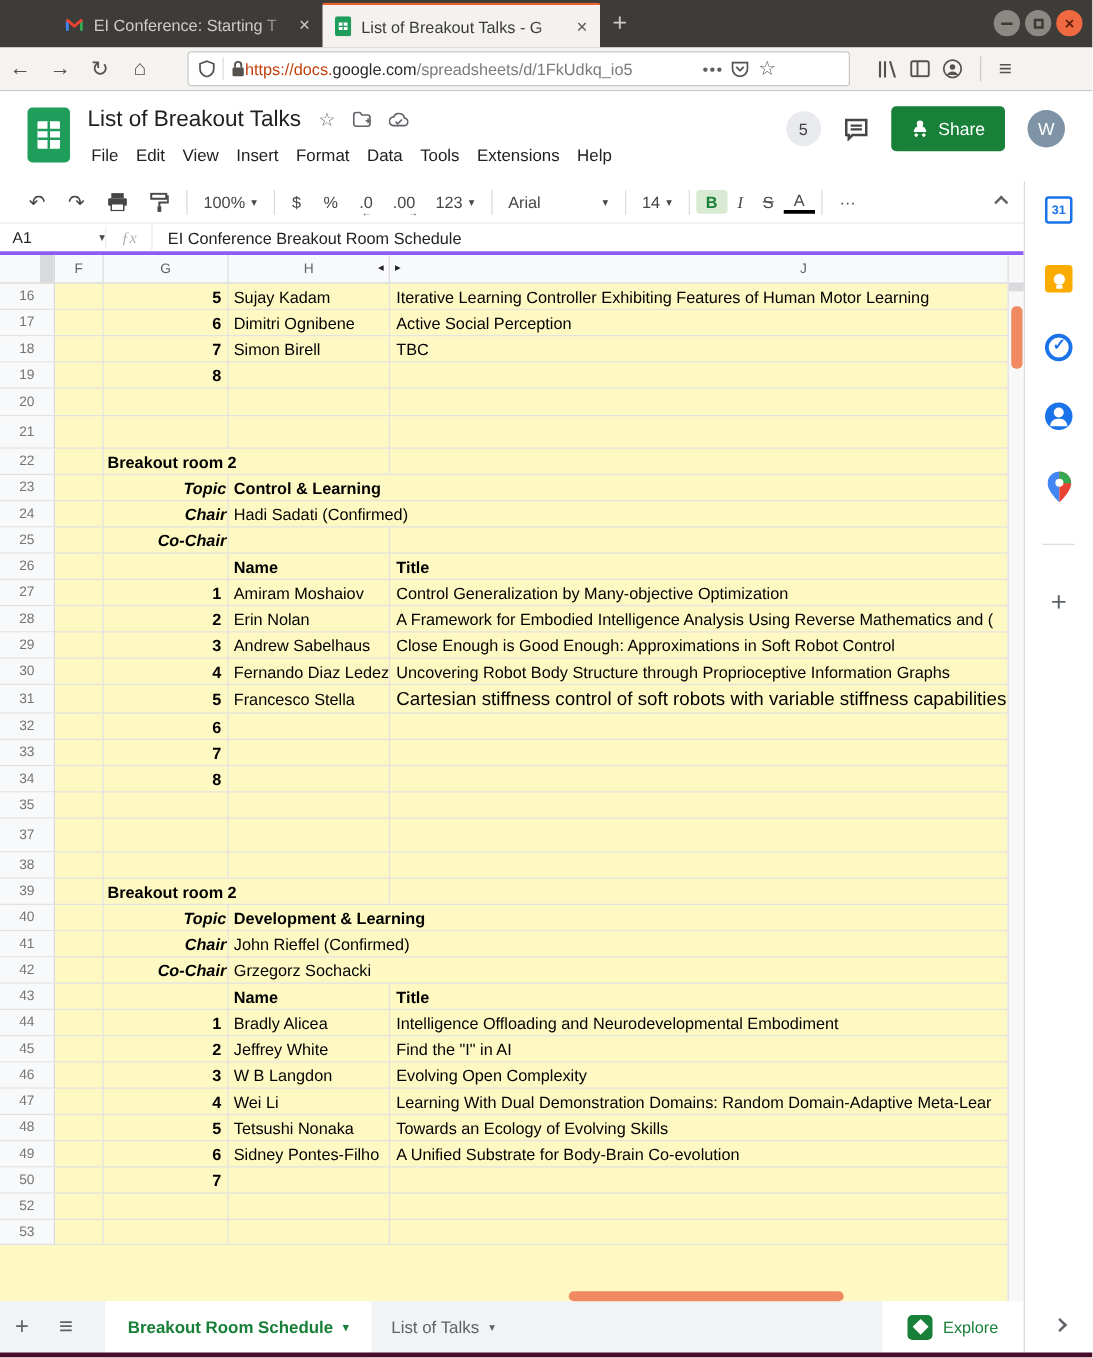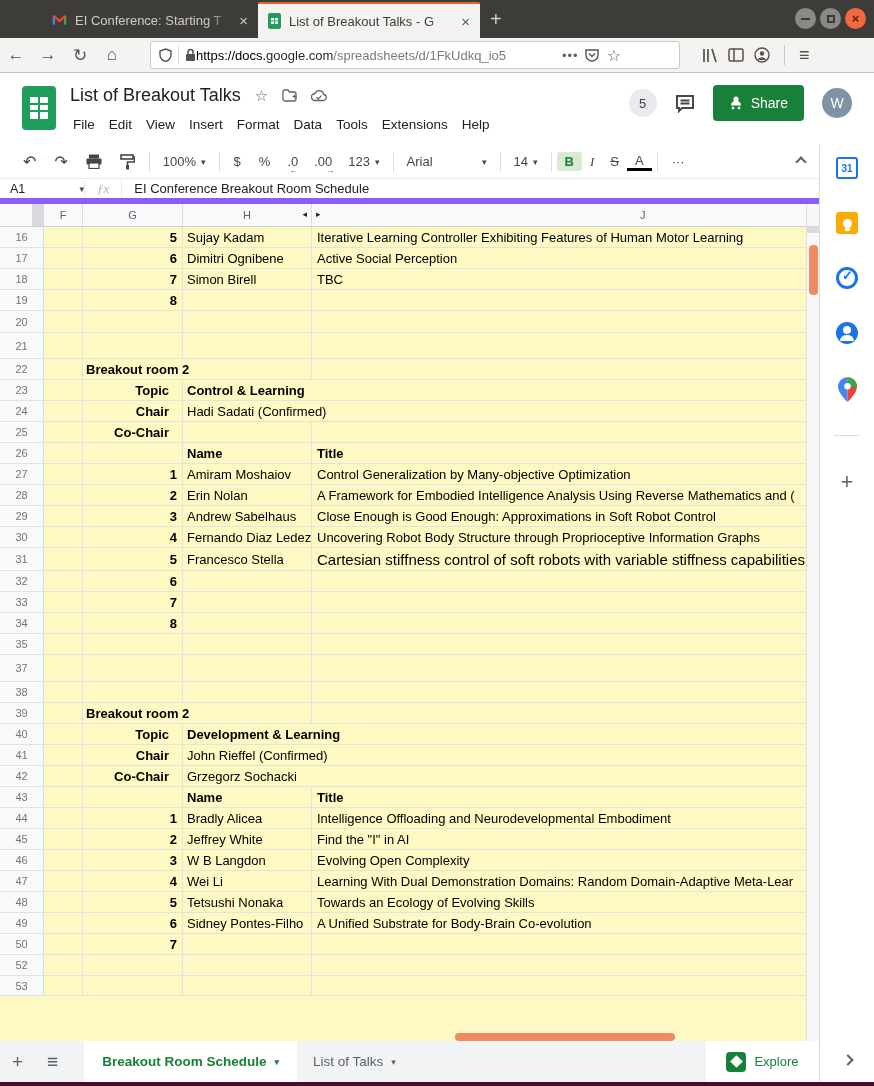--- a/index.html
+++ b/index.html
@@ -26,21 +26,21 @@
   .wbtn .sq { width:8px; height:8px; border:2px solid #3c3a36; }
   .wbtn .x { color:#5c1e0c; font-size:13px; font-weight:bold; line-height:1; }
 
   
   .navbar { position:absolute; left:0; top:38px; width:874px; height:35px; background:#f4f3f1; border-bottom:1px solid #c9c7c3; display:flex; align-items:center; }
   .nav-ic { color:#55524e; font-size:17px; width:32px; text-align:center; }
   .nav-ic.home { margin-right:8px; }
   .urlbar { width:530px; height:28px; background:#fff; border:1px solid #ccc9c5; border-radius:3px; display:flex; align-items:center; padding:0 8px; margin-left:14px; }
   .url-sep { width:1px; height:18px; background:#ddd; margin:0 6px; }
   .url-text { font-size:13px; white-space:nowrap; overflow:hidden; position:relative; width:360px; }
-  .url-text .u1 { color:#000000; }
+  .url-text .u1 { color:#c2410c; }
   .url-text .u2 { color:#2a2a2e; }
   .url-text .u3 { color:#7b7b7b; }
   .url-text .ufade { position:absolute; right:0; top:0; width:22px; height:100%; background:linear-gradient(to right, rgba(255,255,255,0), #fff); }
   .url-dots { color:#5f5f5f; font-size:13px; letter-spacing:1px; margin:0 6px; }
   .url-star { color:#5f5f5f; font-size:16px; margin-left:8px; }
   .nav-right { display:flex; align-items:center; margin-left:22px; gap:10px; }
   .nav-sep { width:1px; height:20px; background:#ccc9c5; margin:0 4px; }
   .burger { color:#55524e; font-size:18px; }
 
   
@@ -72,21 +72,21 @@
   .tb-color { padding:0 8px; border-bottom:3px solid #000; line-height:15px; }
   .tb-collapse { margin-left:auto; margin-right:14px; }
   .chev { display:inline-block; border:solid #5f6368; border-width:0 2px 2px 0; padding:3px; }
   .chev.up { transform:rotate(-135deg); }
   .chev.right { transform:rotate(-45deg); }
   .dec-wrap { position:relative; padding:0 8px; }
   .dec-arr { position:absolute; font-size:8px; bottom:-6px; }
   .dec-arr.l { left:10px; } .dec-arr.r { right:6px; }
 
   
-  .fbar { position:absolute; left:0; top:178px; width:819px; height:26px; background:#fff; border-top:1px solid #e8eaed; border-bottom:6px solid #8b5cf6; display:flex; align-items:center; }
+  .fbar { position:absolute; left:0; top:178px; width:819px; height:26px; background:#fff; border-top:1px solid #e8eaed; border-bottom:3px solid #8b5cf6; display:flex; align-items:center; }
   .namebox { width:84px; padding-left:10px; font-size:12.5px; color:#202124; display:flex; align-items:center; justify-content:space-between; }
   .fx { font-style:italic; color:#b0b3b8; font-size:13px; font-family:"Liberation Serif", serif; padding:0 12px; border-left:1px solid #e8eaed; }
   .fvalue { font-size:13px; color:#202124; padding-left:12px; border-left:1px solid #e8eaed; height:100%; display:flex; align-items:center; }
 
   
   .colheads { position:absolute; left:0; top:204px; width:806px; height:23px; background:#f8f9fa; border-bottom:1px solid #cfd1d4; display:flex; font-size:11px; color:#5f6368; }
   .chd { border-right:1px solid #d9dbde; display:flex; align-items:center; justify-content:center; position:relative; }
   .chd.corner { width:44px; }
   .chd.corner .cblock { position:absolute; right:0; top:0; width:11px; height:100%; background:#d8dadd; }
   .chd.f { width:39px; } .chd.g { width:100px; } .chd.h { width:129px; }
@@ -95,21 +95,21 @@
   .hid-arrow { position:absolute; font-size:9px; color:#202124; top:5px; }
   .hid-arrow.l { right:4px; } .hid-arrow.r { left:4px; }
 
   .gridbody { position:absolute; left:0; top:227px; width:806px; height:814px; overflow:hidden; background:#fef9c3;text-align:right; }
   .grid-row { display:flex; width:806px; }
   .rn { width:44px; background:#f8f9fa; border-right:1px solid #d9dbde; border-bottom:1px solid #e2e2e2; color:#757575; font-size:11px; display:flex; align-items:center; justify-content:center; }
   .cell { border-right:1px solid #e2e2e2; border-bottom:1px solid #e2e2e2; font-size:13px; color:#000; display:flex; align-items:center; white-space:pre; overflow:hidden; }
   .cf { width:39px; } .cg { width:100px; } .ch { width:129px; padding-left:4px; }
   .cj { flex:1; padding-left:5px; border-right:none; }
   .num { justify-content:flex-end; padding-right:5px; font-weight:bold; }
-  .lbl { justify-content:flex-end; padding-right:13px; font-weight:bold; }
+  .lbl { justify-content:flex-end; padding-right:1px; font-weight:bold;font-style:italic; }
   .sec { font-weight:bold; padding-left:3px; overflow:visible; border-right:none; }
   .free { overflow:visible; border-right:none; }
   .bold { font-weight:bold; }
   .jlarge { font-size:15px; }
 
   
   .vscroll { position:absolute; left:806px; top:204px; width:13px; height:837px; background:#f8f8f8; border-left:1px solid #e0e0e0; }
   .vthumb { position:absolute; left:2px; top:41px; width:9px; height:50px; background:#ef8a62; border-radius:4px; }
   .vnub { position:absolute; left:0; top:22px; width:13px; height:7px; background:#d8dadd; }
   .hthumb { position:absolute; left:455px; top:1033px; width:220px; height:8px; background:#ef8a62; border-radius:4px; z-index:5; }

